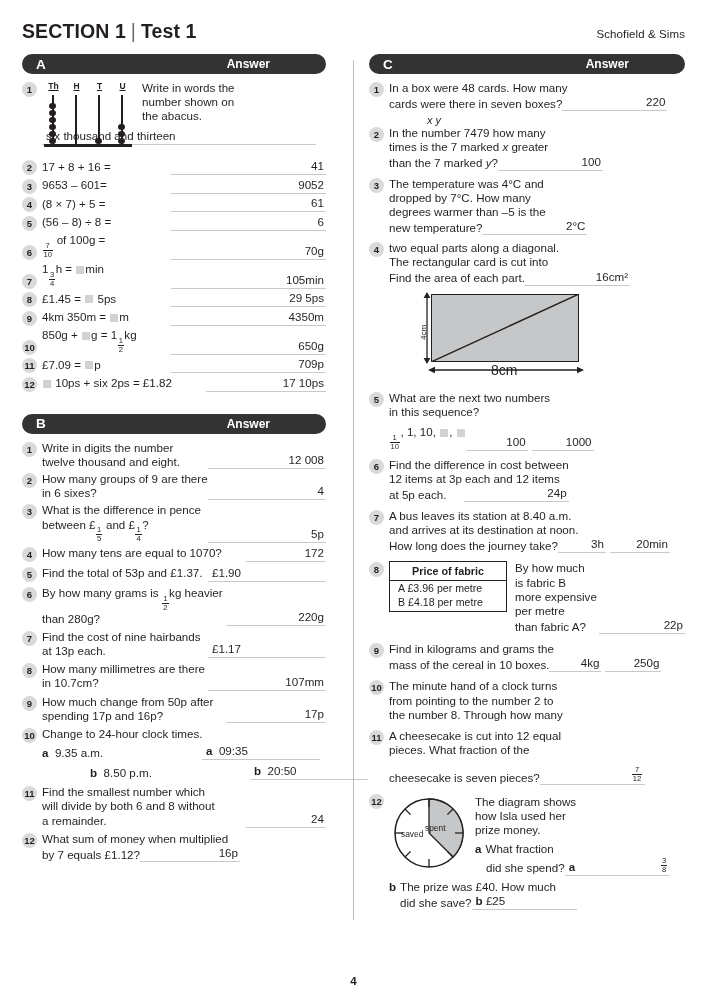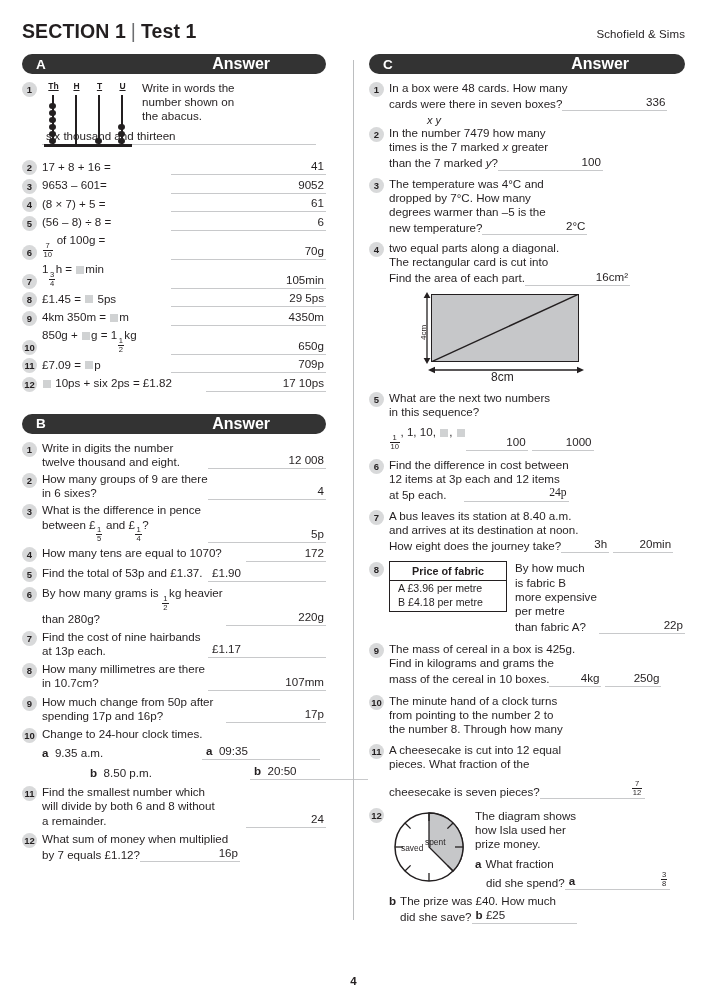--- a/index.html
+++ b/index.html
@@ -28,21 +28,21 @@
   
   .pill {
     position: relative;
     height: 20px; border-radius: 10px;
     background: #333333; color: #ffffff;
     display: flex; align-items: center;
     padding: 0 14px;
     margin-bottom: 7px;
   }
   .pill .letter { font-size: 13.5px; font-weight: bold; }
-  .pill .answer { margin-left: auto; font-size: 16px; font-weight: bold; padding-right: 42px; }
+  .pill .answer { margin-left: auto; font-size: 12px; font-weight: bold; padding-right: 42px; }
   .sectB-gap { margin-top: 22px; }
 
   
   .q { display: flex; align-items: flex-start; margin-bottom: 3px; }
   .qnum {
     flex: 0 0 15px; width: 15px; height: 15px; border-radius: 50%;
     background: #d8d9da; color: #231f20;
     font-size: 9.5px; font-weight: bold;
     display: flex; align-items: center; justify-content: center;
     margin-top: 1px; margin-right: 5px;
@@ -84,21 +84,21 @@
   .base { position: absolute; bottom: 0; left: 2px; right: 2px; height: 3px; background: #231f20; }
   .bead { position: absolute; width: 7px; height: 6.4px; border-radius: 50%; background: #231f20; }
 
   
   .rectdiag { position: relative; width: 185px; height: 92px; margin: 4px 0 6px 24px; }
   .rectbox { position: absolute; left: 18px; top: 4px; width: 148px; height: 68px;
              background: #c6c7c9; border: 1.4px solid #231f20; }
   .diag-line { position: absolute; left: 18px; top: 4px; width: 148px; height: 68px; }
   .vlabel { position: absolute; left: 0px; top: 24px; font-size: 8px;
             transform: rotate(-90deg); transform-origin: left top; white-space: nowrap; }
-  .hlabel { position: absolute; left: 78px; top: 80px; font-size: 12px; }
+  .hlabel { position: absolute; left: 78px; top: 72px; font-size: 14px; }
 
   
   .fabric { border: 1.6px solid #231f20; width: 118px; margin-right: 8px; flex: 0 0 118px; }
   .fabric .fhead { font-size: 10.8px; font-weight: bold; text-align: center; padding: 3px 0 3px;
                    border-bottom: 1.4px solid #231f20; }
   .fabric .frow { font-size: 10.6px; padding: 1px 0 1px 8px; }
 
   
   .pie { width: 80px; height: 80px; flex: 0 0 80px; margin-right: 6px; position: relative; }
   .pielbl { position: absolute; font-size: 8.4px; }
@@ -426,21 +426,21 @@
         <span class="answer">Answer</span>
       </div>
 
       <div class="q">
         <div class="qnum">1</div>
         <div class="qbody" style="flex-direction:column;">
           <div class="qtext">
             <div>In a box were 48 cards. How many</div>
             <div style="display:flex;align-items:flex-end;">
               <span>cards were there in seven boxes?</span>
-              <span class="ansline" style="margin-left:auto;width:105px;">336</span>
+              <span class="ansline" style="margin-left:auto;width:105px;">220</span>
             </div>
           </div>
         </div>
       </div>
 
       <div class="xy" style="margin-top:4px;">x  y</div>
       <div class="q">
         <div class="qnum">2</div>
         <div class="qbody" style="flex-direction:column;">
           <div class="qtext">
@@ -520,34 +520,34 @@
       </div>
 
       <div class="q" style="margin-top:7px;">
         <div class="qnum">6</div>
         <div class="qbody" style="flex-direction:column;">
           <div class="qtext">
             <div>Find the difference in cost between</div>
             <div>12 items at 3p each and 12 items</div>
             <div style="display:flex;align-items:flex-end;">
               <span>at 5p each.</span>
-              <span class="ansline" style="margin-left:auto;width:105px;font-family:Liberation Serif, serif;">24p</span>
+              <span class="ansline" style="margin-left:auto;width:105px;">24p</span>
             </div>
           </div>
         </div>
       </div>
 
       <div class="q" style="margin-top:7px;">
         <div class="qnum">7</div>
         <div class="qbody" style="flex-direction:column;">
           <div class="qtext">
             <div>A bus leaves its station at 8.40 a.m.</div>
             <div>and arrives at its destination at noon.</div>
             <div style="display:flex;align-items:flex-end;">
-              <span>How eight does the journey take?</span>
+              <span>How long does the journey take?</span>
               <span class="ansline" style="margin-left:auto;width:48px;">3h</span>
               <span class="ansline" style="width:60px;margin-left:4px;">20min</span>
             </div>
           </div>
         </div>
       </div>
 
       <div class="q" style="margin-top:8px;">
         <div class="qnum">8</div>
         <div class="qbody">
@@ -566,21 +566,20 @@
               <span class="ansline" style="margin-left:auto;width:86px;">22p</span>
             </div>
           </div>
         </div>
       </div>
 
       <div class="q" style="margin-top:8px;">
         <div class="qnum">9</div>
         <div class="qbody" style="flex-direction:column;">
           <div class="qtext">
-            <div>The mass of cereal in a box is 425g.</div>
             <div>Find in kilograms and grams the</div>
             <div style="display:flex;align-items:flex-end;">
               <span>mass of the cereal in 10 boxes.</span>
               <span class="ansline" style="margin-left:auto;width:52px;">4kg</span>
               <span class="ansline" style="width:56px;margin-left:4px;">250g</span>
             </div>
           </div>
         </div>
       </div>
 

